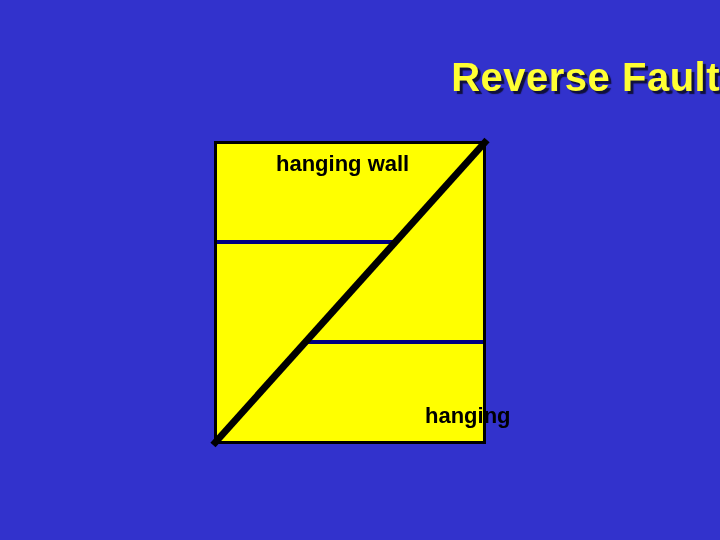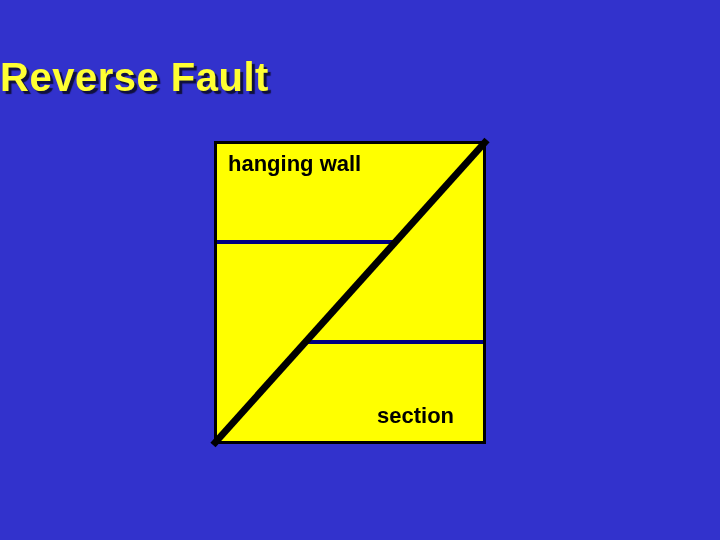--- a/index.html
+++ b/index.html
@@ -15,21 +15,21 @@
   html,body{width:720px;height:540px;overflow:hidden;}
   body{
     background:var(--background);
     font-family:"Liberation Sans", sans-serif;
     position:relative;
   }
   .slide{position:absolute;inset:0;}
   .title{
     position:absolute;
     top:55px;left:0;right:0;
-    text-align:left;
+    text-align:right;
     font-size:40px;
     font-weight:bold;
     letter-spacing:0.5px;
     color:var(--title-text);
     text-shadow:3px 3px 1px rgba(10,10,35,0.85);
   }
   .block-diagram{
     position:absolute;
     left:214px;top:141px;
     width:272px;height:303px;
@@ -44,20 +44,21 @@
     display:block;
   }
   .bed{stroke:var(--bed-line);stroke-width:4;}
   .fault{stroke:var(--fault-line);stroke-width:7;}
   .label{
     position:absolute;
     font-weight:bold;
     font-size:22px;
     color:var(--label-text);
     white-space:nowrap;
+    margin-left:48px;
   }
   .label-hw{left:11px;top:7px;}
   .label-fw{left:160px;top:259px;}
   .caption{
     position:absolute;
     right:22px;top:501px;
     font-size:17px;
     font-weight:bold;
     color:var(--caption-text);
     white-space:nowrap;
@@ -70,17 +71,17 @@
 
   <h1 class="title">Reverse Fault</h1>
 
   <div class="block-diagram">
     <svg viewBox="0 0 266 297">
       <line class="bed" x1="0" y1="98" x2="180" y2="98"></line>
       <line class="bed" x1="88" y1="198" x2="266" y2="198"></line>
       <line class="fault" x1="-4" y1="301" x2="270" y2="-4"></line>
     </svg>
     <span class="label label-hw">hanging wall</span>
-    <span class="label label-fw">section</span>
+    <span class="label label-fw">hanging</span>
   </div>
 
 
 </div>
 
 </body></html>

